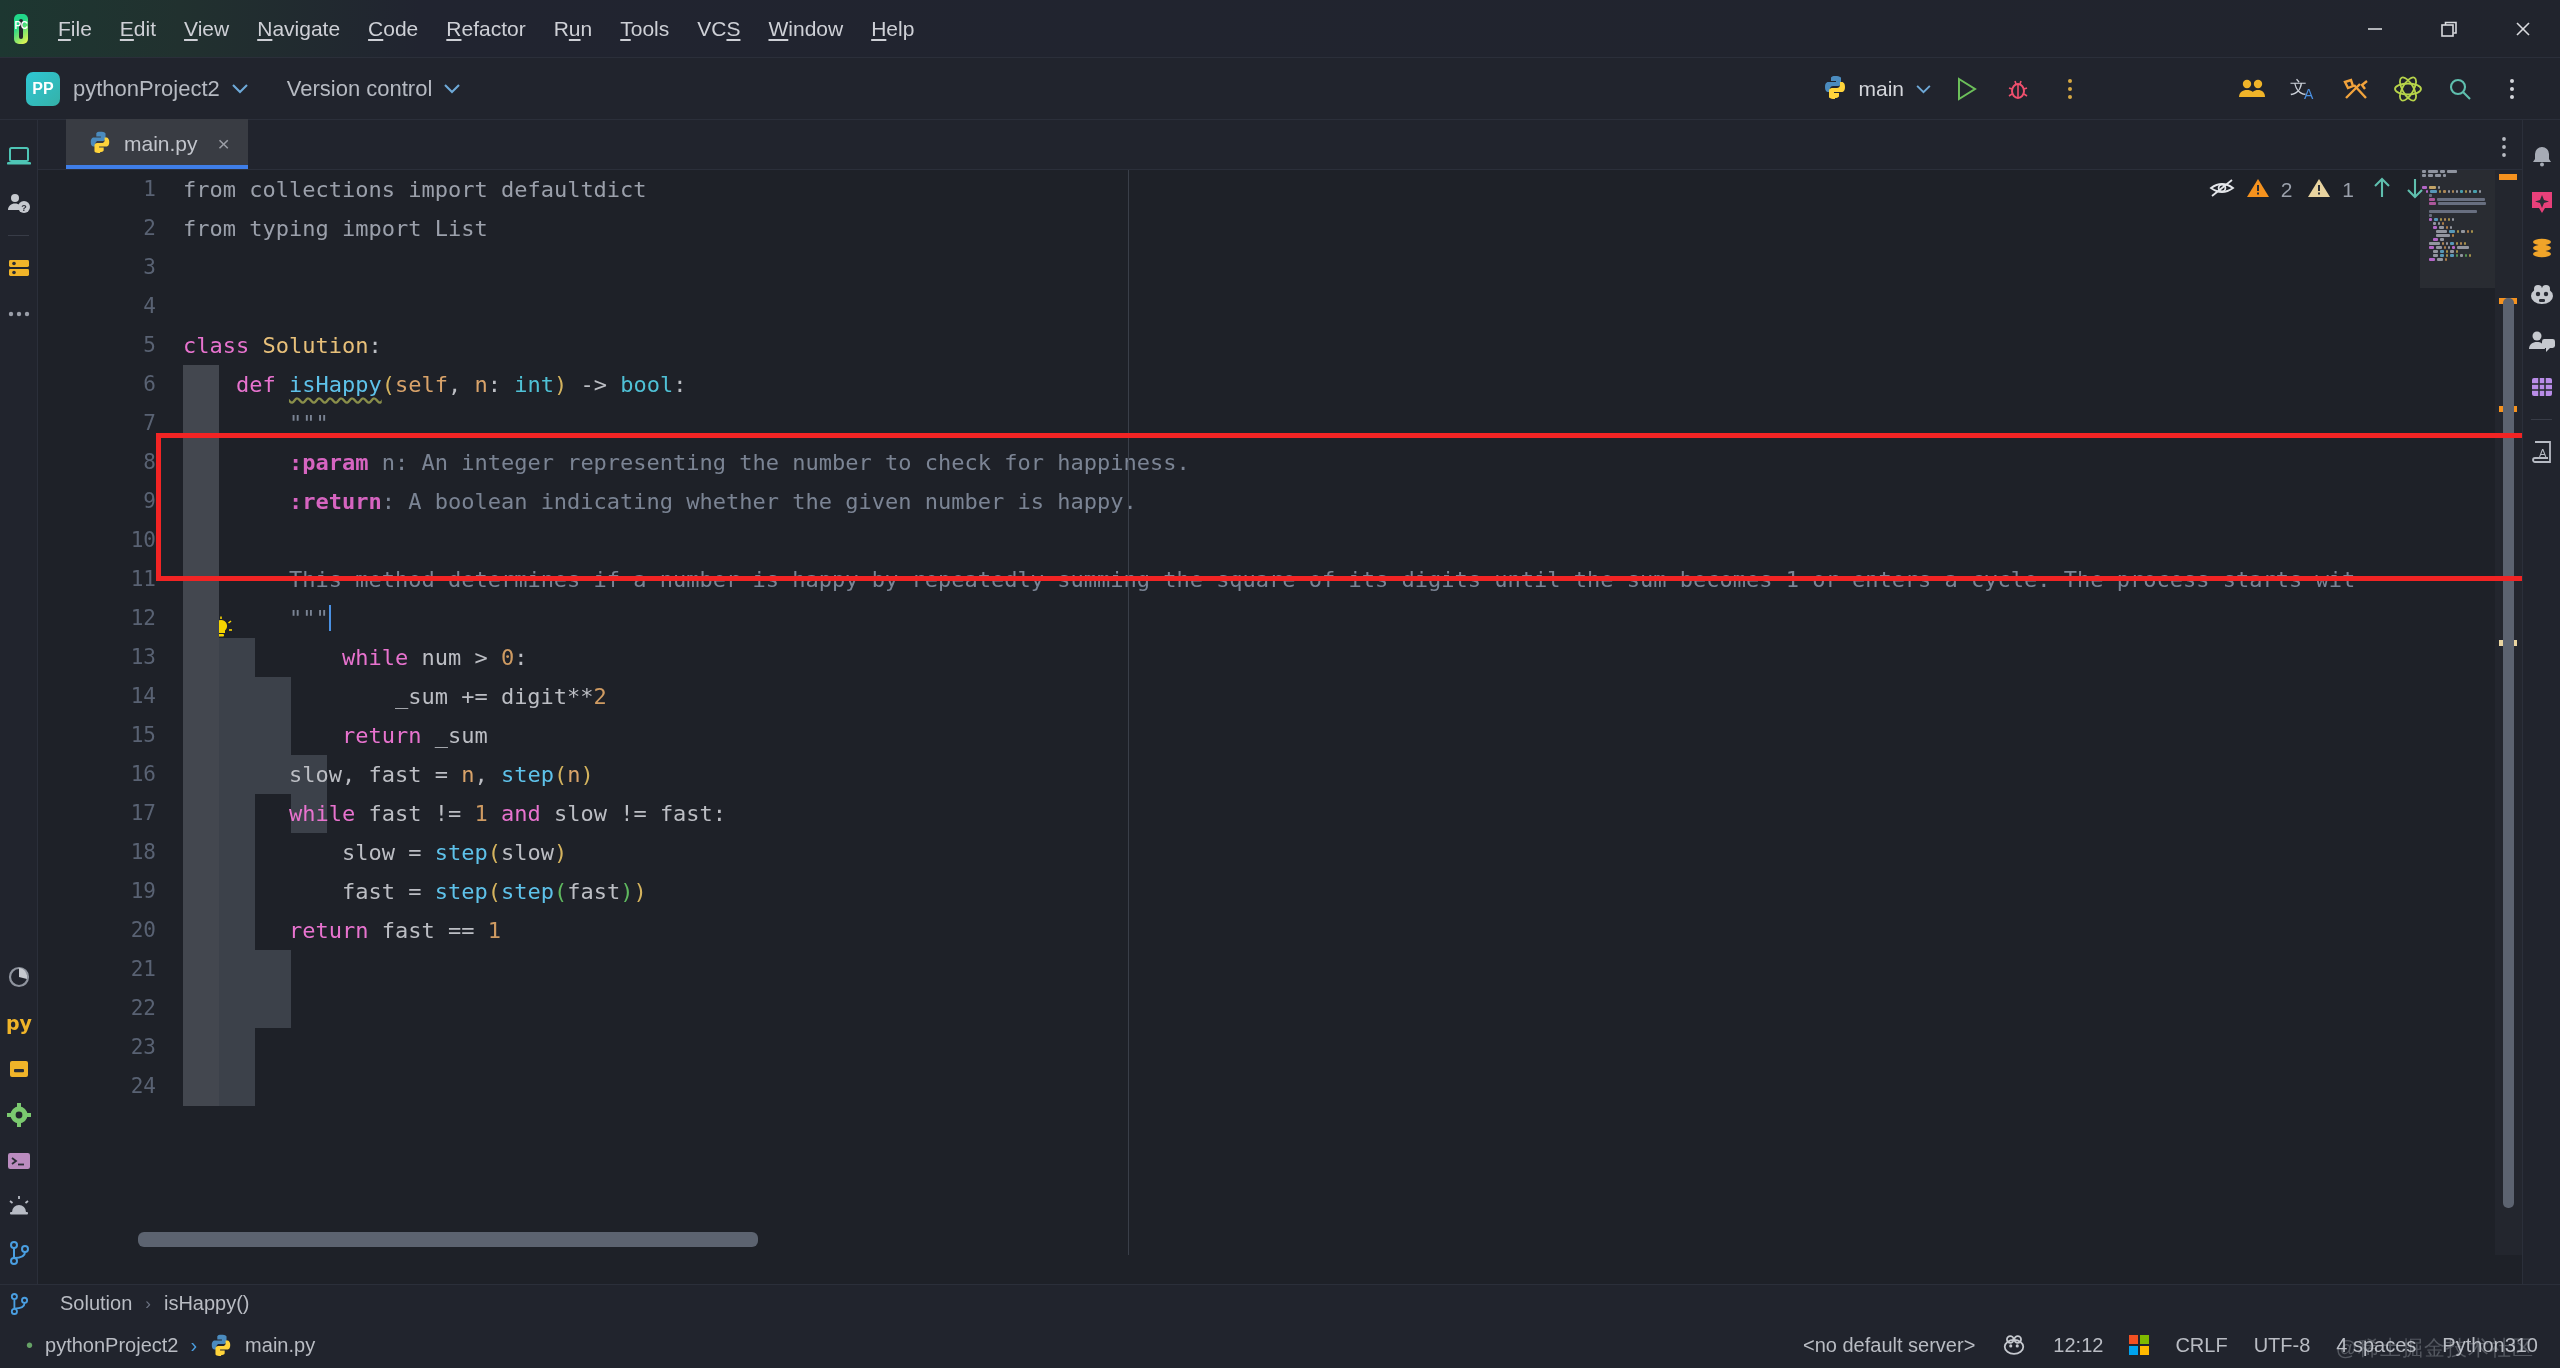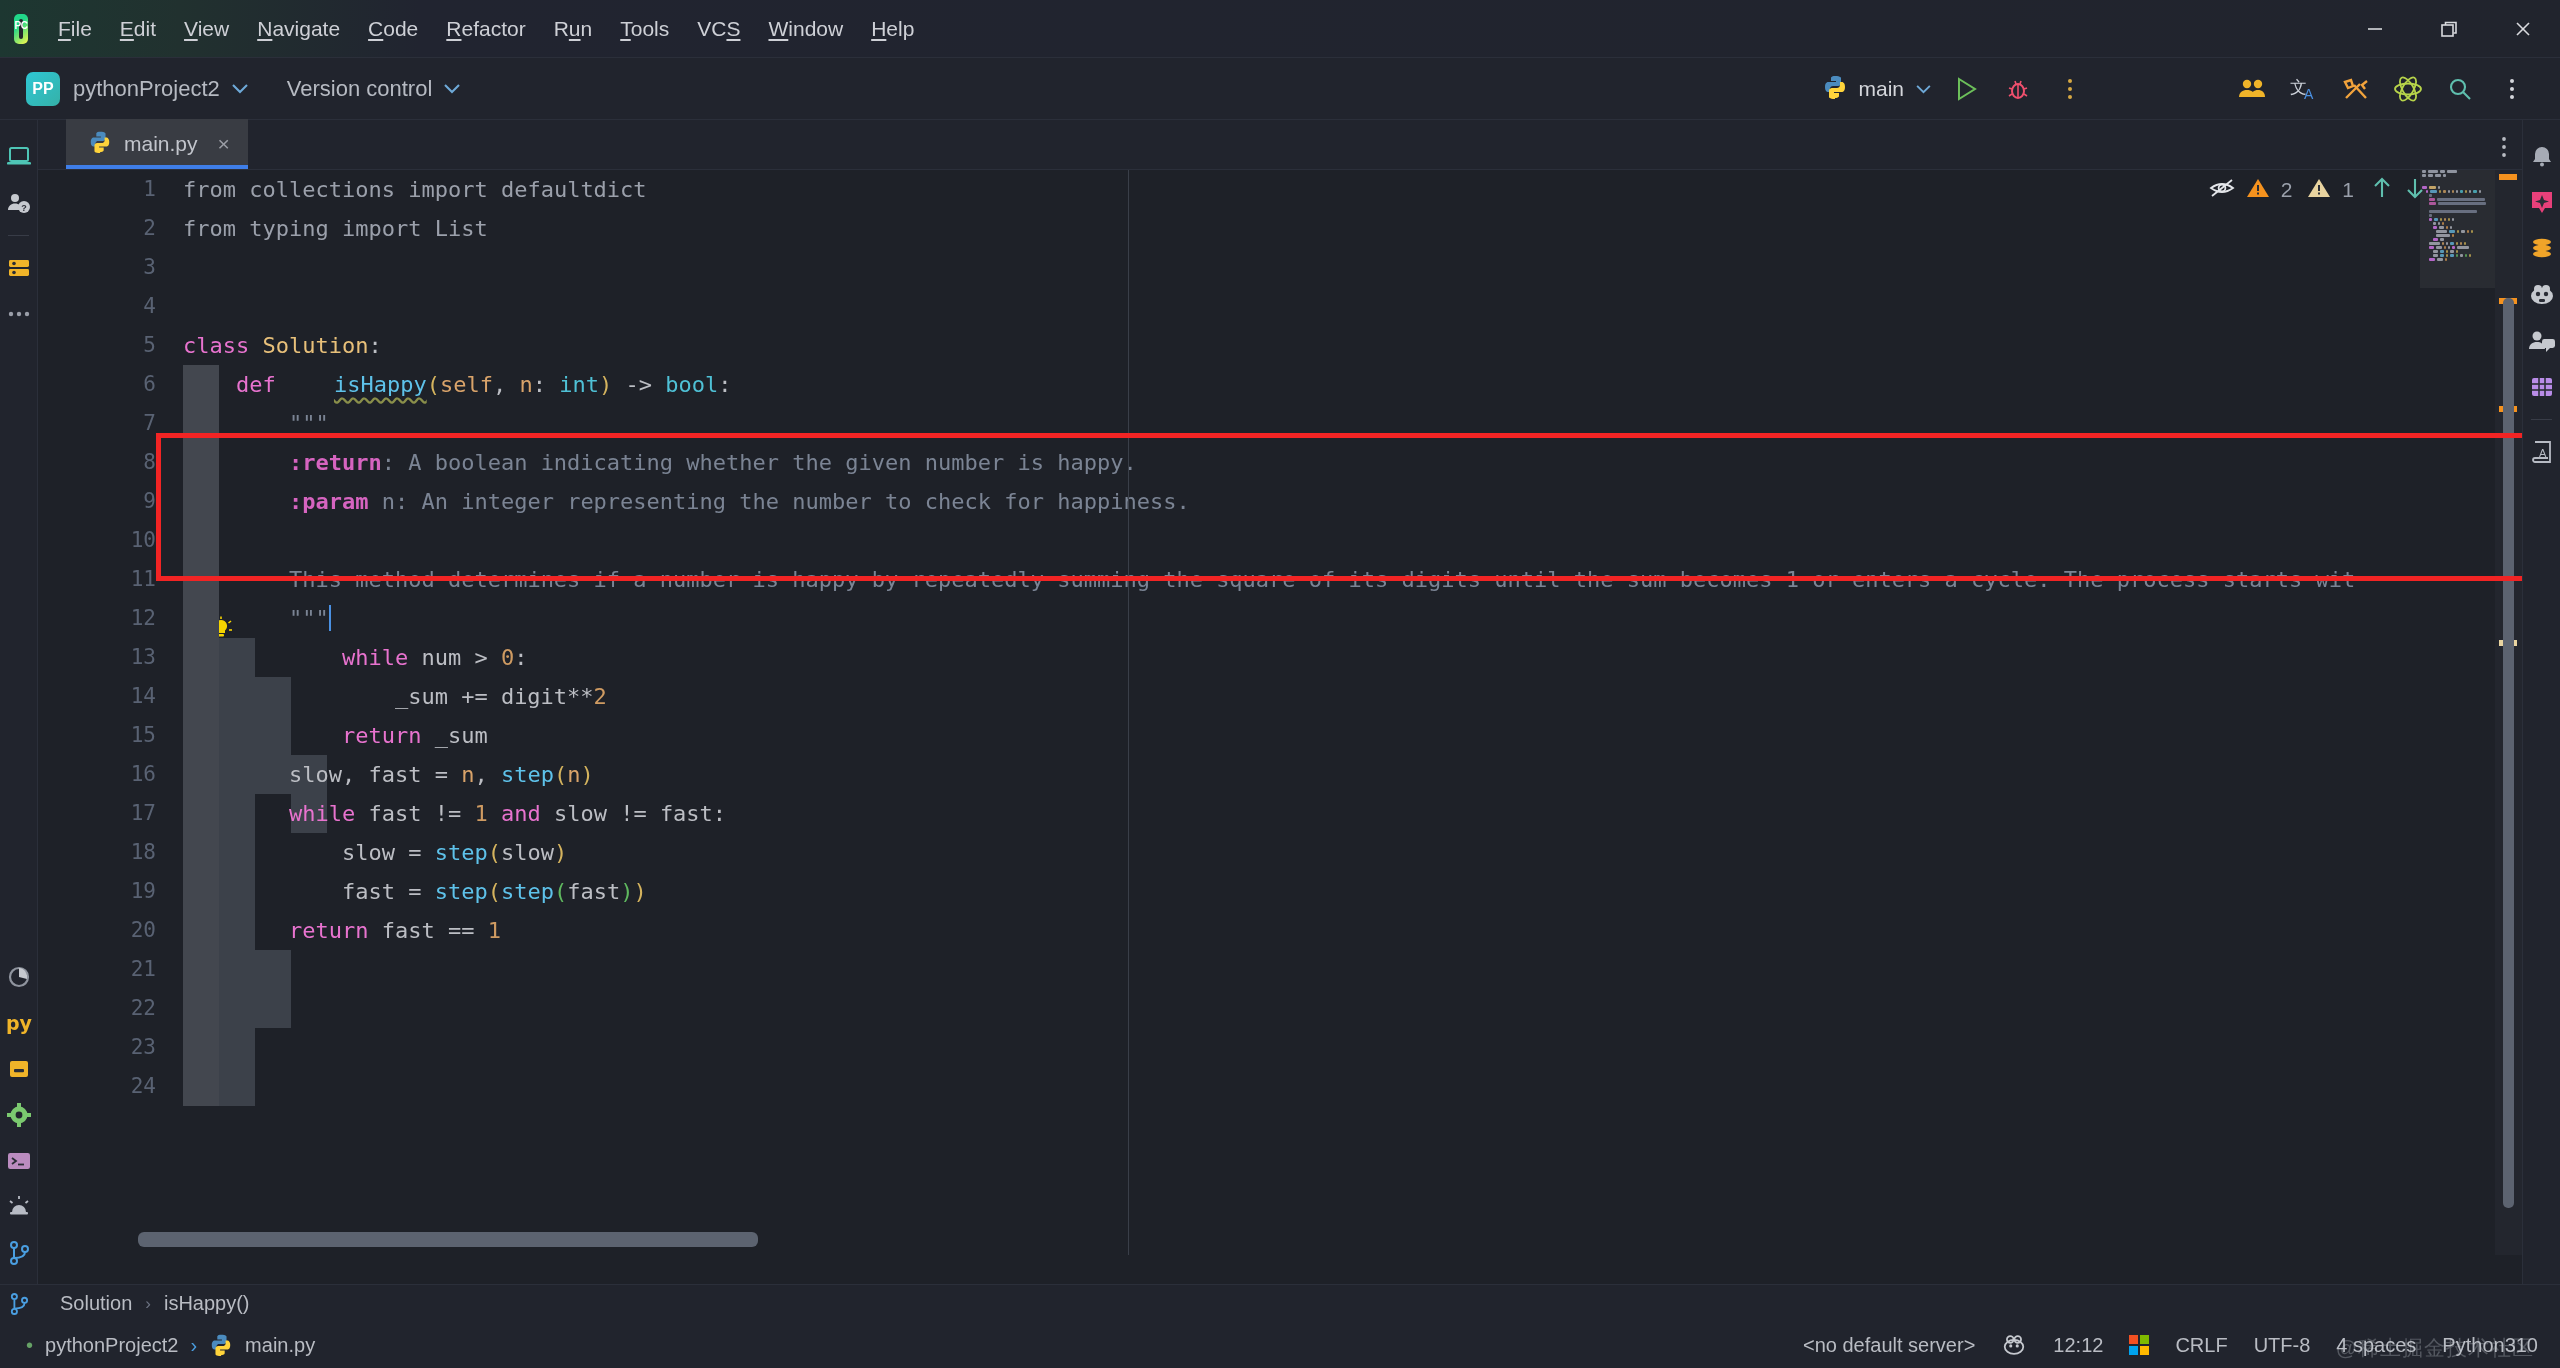--- a/index.html
+++ b/index.html
@@ -137,21 +137,21 @@
   .fn { color: #5ec2ea; }   
   .pm { color: #d9a36a; }   
   .ty { color: #4fc1d6; }   
   .nu { color: #cf9b62; }   
   .pu { color: #d4b35e; }   
   .pg { color: #5fb85f; }   
   .im { color: #9ba0ab; }   
   .cm { color: #7b8494; }   
   .cmk{ color: #d664c0; font-weight: bold; }  
   .op { color: #bcbec4; }
-  .squig { text-decoration: underline wavy #8a8f4a; text-underline-offset: 5px; margin-left: 45px; }
+  .squig { text-decoration: underline wavy #8a8f4a; text-underline-offset: 5px; }
 
   .caret {
     display: inline-block; width: 2px; height: 26px; background: #4a90e2;
     vertical-align: -5px; margin-left: 0px;
   }
 
   
   .marginline {
     position: absolute; top: 0; bottom: 0; width: 1px; background: #3a3f49;
   }
@@ -583,22 +583,22 @@
       <div class="indentbar2" style="left:108px; top:585px; height:78px;"></div>
 
       <div id="codelines" style="position:relative;">
           <div class="cline"><span class="im">from </span><span class="im">collections </span><span class="im">import </span><span class="im">defaultdict</span></div>
           <div class="cline"><span class="im">from </span><span class="im">typing </span><span class="im">import </span><span class="im">List</span></div>
           <div class="cline"></div>
           <div class="cline"></div>
           <div class="cline"><span class="kw">class </span><span class="cl">Solution</span><span class="op">:</span></div>
           <div class="cline"><span class="op">    </span><span class="kw">def </span><span class="fn squig">isHappy</span><span class="pu">(</span><span class="pm">self</span><span class="op">, </span><span class="pm">n</span><span class="op">: </span><span class="ty">int</span><span class="pu">)</span><span class="op"> -&gt; </span><span class="ty">bool</span><span class="op">:</span></div>
           <div class="cline"><span class="op">        </span><span class="cm">"""</span></div>
+          <div class="cline"><span class="op">        </span><span class="cmk">:param</span><span class="cm"> n: An integer representing the number to check for happiness.</span></div>
           <div class="cline"><span class="op">        </span><span class="cmk">:return</span><span class="cm">: A boolean indicating whether the given number is happy.</span></div>
-          <div class="cline"><span class="op">        </span><span class="cmk">:param</span><span class="cm"> n: An integer representing the number to check for happiness.</span></div>
           <div class="cline"></div>
           <div class="cline"><span class="op">        </span><span class="cm">This method determines if a number is happy by repeatedly summing the square of its digits until the sum becomes 1 or enters a cycle. The process starts wit</span></div>
           <div class="cline"><span class="op">        </span><span class="cm">"""</span><span class="caret"></span></div>
           <div class="cline"><span class="op">            </span><span class="kw">while </span><span class="op">num &gt; </span><span class="nu">0</span><span class="op">:</span></div>
           <div class="cline"><span class="op">                </span><span class="op">_sum += digit**</span><span class="nu">2</span></div>
           <div class="cline"><span class="op">            </span><span class="kw">return </span><span class="op">_sum</span></div>
           <div class="cline"><span class="op">        </span><span class="op">slow, fast = </span><span class="pm">n</span><span class="op">, </span><span class="fn">step</span><span class="pu">(</span><span class="pm">n</span><span class="pu">)</span></div>
           <div class="cline"><span class="op">        </span><span class="kw">while </span><span class="op">fast != </span><span class="nu">1</span><span class="op"> </span><span class="kw">and</span><span class="op"> slow != fast:</span></div>
           <div class="cline"><span class="op">            </span><span class="op">slow = </span><span class="fn">step</span><span class="pu">(</span><span class="op">slow</span><span class="pu">)</span></div>
           <div class="cline"><span class="op">            </span><span class="op">fast = </span><span class="fn">step</span><span class="pu">(</span><span class="fn">step</span><span class="pg">(</span><span class="op">fast</span><span class="pg">)</span><span class="pu">)</span></div>

